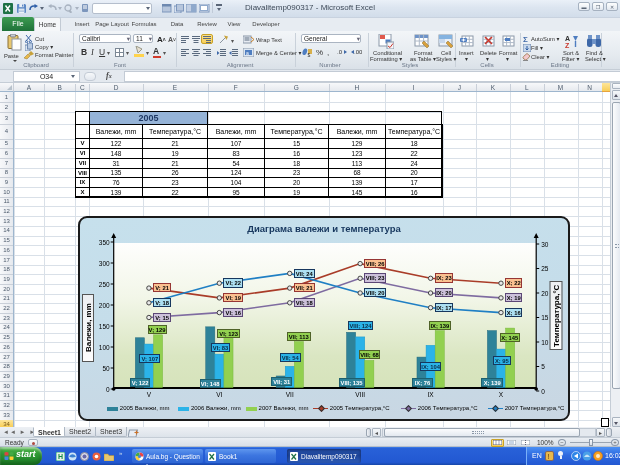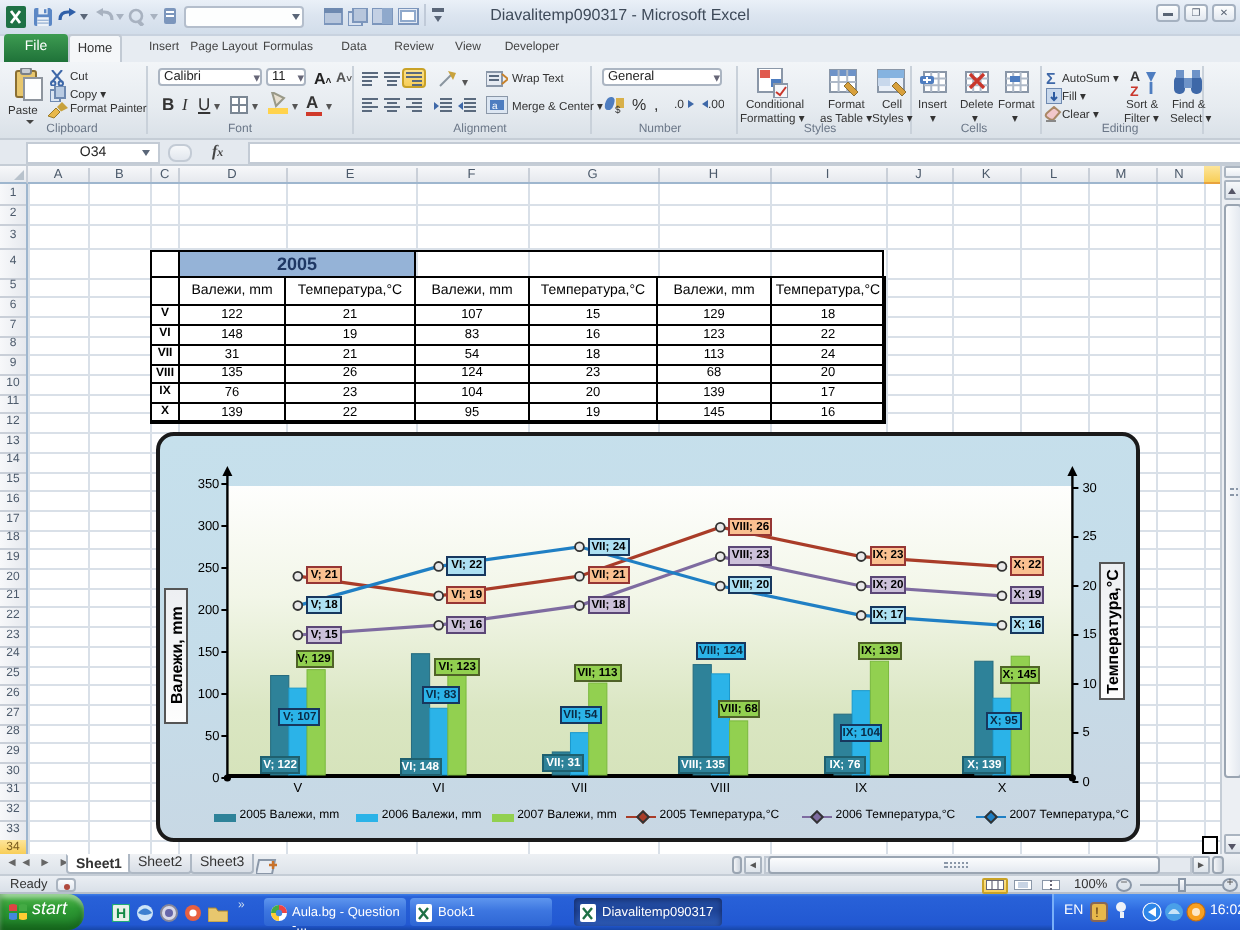--- a/index.html
+++ b/index.html
@@ -30,21 +30,21 @@
 
 #sheet { left:0; top:83px; width:610px; height:344px; background:#fff; overflow:hidden; }
 #colheads { left:0; top:0; width:610px; height:9px; background:linear-gradient(#F7F8FA,#E6E9EE); border-bottom:1px solid #9EB6CE; }
 .colhead { top:1px; font-size:6.5px; color:#4C5A6B; text-align:center; }
 .colsep { top:1px; width:1px; height:7px; background:#C9CFD8; }
 #rowheads { left:0; top:9px; width:14px; height:335px; background:linear-gradient(90deg,#F7F8FA,#E6E9EE); border-right:1px solid #9EB6CE; }
 .rowhead { left:0; width:13px; font-size:6px; color:#4C5A6B; text-align:center; }
 .gridv { background:#D9E0E8; width:1px; }
 .gridh { background:#D9E0E8; height:1px; }
 
-#dtable { left:75px; top:42px; width:368px; height:87px; }
+#dtable { left:75px; top:28px; width:368px; height:87px; }
 .tc { position:absolute; border:1px solid #000; font-size:7.5px; text-align:center; color:#000; background:#fff; }
 
 #chart { left:78px; top:133px; width:492px; height:205px; background:linear-gradient(175deg,#C6E0EC,#C5DDEA 45%,#C9D6E2); border:2px solid #1a1a1a; border-radius:9px; }
 #plot { position:absolute; background:linear-gradient(#FEFEFD,#F2F6E8 38%,#DAE6C2 78%,#D6E3BB); }
 #ctitle { position:absolute; left:0; top:5px; width:100%; text-align:center; font-size:9.5px; font-weight:bold; color:#17375E; }
 .ylab { position:absolute; font-size:6.5px; color:#000; }
 .xlab { position:absolute; font-size:6.5px; color:#000; text-align:center; }
 .blab { position:absolute; font-size:5.8px; font-weight:bold; border:1px solid #000; text-align:center; white-space:nowrap; }
 .axtitle { position:absolute; background:linear-gradient(#FDFDFD,#EDEFF2); border:1px solid #555; font-weight:bold; font-size:8px; color:#000; writing-mode:vertical-rl; transform:rotate(180deg); text-align:center; }
 .leg { position:absolute; font-size:6px; color:#000; white-space:nowrap; }
@@ -443,20 +443,21 @@
         <div class="tc" style="left:14px;top:76px;width:54px;height:11px;line-height:9px;font-size:6.5px;">139</div>
         <div class="tc" style="left:67px;top:76px;width:66px;height:11px;line-height:9px;font-size:6.5px;">22</div>
         <div class="tc" style="left:132px;top:76px;width:58px;height:11px;line-height:9px;font-size:6.5px;">95</div>
         <div class="tc" style="left:189px;top:76px;width:65px;height:11px;line-height:9px;font-size:6.5px;">19</div>
         <div class="tc" style="left:253px;top:76px;width:58px;height:11px;line-height:9px;font-size:6.5px;">145</div>
         <div class="tc" style="left:310px;top:76px;width:58px;height:11px;line-height:9px;font-size:6.5px;">16</div>
         <div style="position:absolute;left:-0.5px;top:-0.5px;width:367px;height:86px;border:1.5px solid #000"></div>
       </div>
     <div id="chart" class="abs">
       <div id="plot" style="left:33.7px;top:25px;width:422.5px;height:144.5px"></div>
+      <div id="ctitle">Диаграма валежи и температура</div>
       <svg id="csvg" class="abs" style="left:-2px;top:-2px" width="492" height="205" viewBox="0 0 492 205">
           <line x1="35.7" y1="21" x2="35.7" y2="173" stroke="#000" stroke-width="1.2"></line>
           <line x1="458.20000000000005" y1="21" x2="458.20000000000005" y2="173" stroke="#000" stroke-width="1.2"></line>
           <line x1="35.7" y1="172" x2="458.20000000000005" y2="172" stroke="#000" stroke-width="2"></line>
           <path d="M33.2 22 L35.7 17 L38.2 22 Z" fill="#000"></path>
           <path d="M455.70000000000005 22 L458.20000000000005 17 L460.70000000000005 22 Z" fill="#000"></path>
           <circle cx="35.7" cy="173" r="1.8" fill="#000"></circle>
           <circle cx="458.20000000000005" cy="173" r="1.8" fill="#000"></circle>
           <line x1="32.7" y1="173" x2="35.7" y2="173" stroke="#000"></line>
           <line x1="32.7" y1="152" x2="35.7" y2="152" stroke="#000"></line>
@@ -738,21 +739,21 @@
     <div class="abs" style="left:611px;top:1px;width:8px;height:7px;border:1px solid #8A97A8;border-radius:50%;font-size:6px;line-height:5px;text-align:center;color:#555">+</div>
   </div>
   <div id="taskbar" class="abs">
     <div class="abs" style="left:0;top:0;width:42px;height:18px;background:linear-gradient(#55B84E,#2E9A34 40%,#1E8028);border-radius:0 8px 8px 0;box-shadow:inset 0 -3px 4px rgba(0,40,0,.35), inset 0 2px 2px rgba(255,255,255,.45)">
       <svg class="abs" style="left:4px;top:4px" width="10" height="10" viewBox="0 0 10 10">
         <path d="M0.5 1.5 Q2.5 0.5 4.5 1.5 L4.5 4.5 L0.5 4.5 Z" fill="#D44"></path>
         <path d="M5.5 1.5 Q7.5 0.5 9.5 1.5 L9.5 4.5 L5.5 4.5 Z" fill="#4A4"></path>
         <path d="M0.5 5.5 L4.5 5.5 L4.5 8.5 Q2.5 9.5 0.5 8.5 Z" fill="#48D"></path>
         <path d="M5.5 5.5 L9.5 5.5 L9.5 8.5 Q7.5 9.5 5.5 8.5 Z" fill="#FC3"></path>
       </svg>
-      <div class="abs" style="left:16px;top:2px;font-size:9px;font-weight:normal;font-style:italic;color:#fff">start</div>
+      <div class="abs" style="left:16px;top:2px;font-size:9px;font-weight:bold;font-style:italic;color:#fff">start</div>
     </div>
     <svg class="abs" style="left:56px;top:5px" width="9" height="9" viewBox="0 0 9 9">
         <rect x="0" y="0" width="9" height="9" rx="1" fill="#E8F0E8" stroke="#2A7"></rect>
         <text x="2" y="7" font-size="7" fill="#184" font-weight="bold">H</text>
       </svg>
     <svg class="abs" style="left:68px;top:5px" width="9" height="9" viewBox="0 0 9 9">
         <circle cx="4.5" cy="4.5" r="4" fill="#CDE4F7"></circle>
         <path d="M1 4.5 Q4.5 0 8 4.5 Q4.5 6.5 1 4.5" fill="#3C80D0"></path>
       </svg>
     <svg class="abs" style="left:80px;top:5px" width="9" height="9" viewBox="0 0 9 9">

